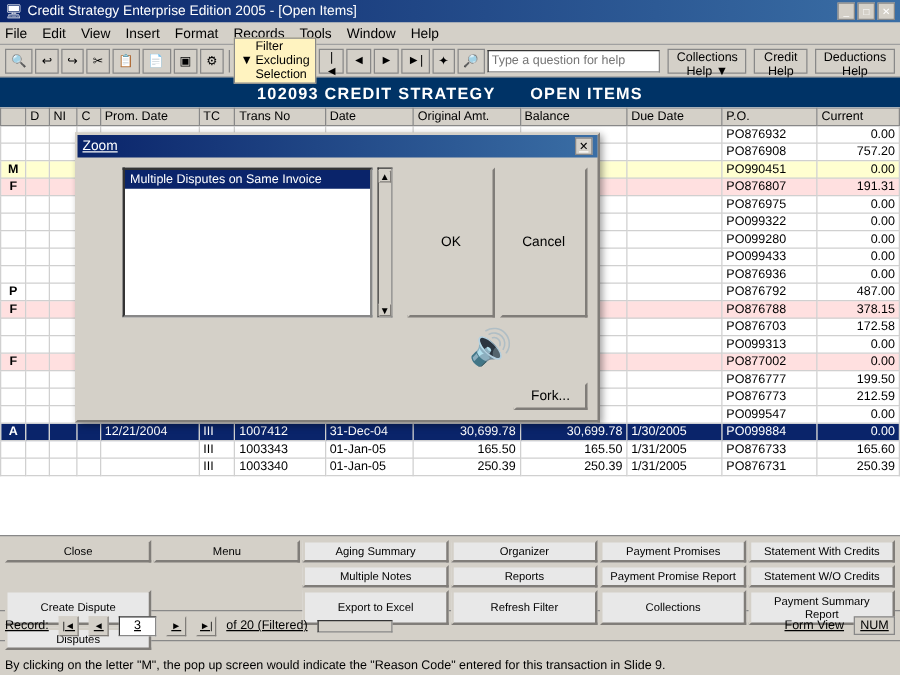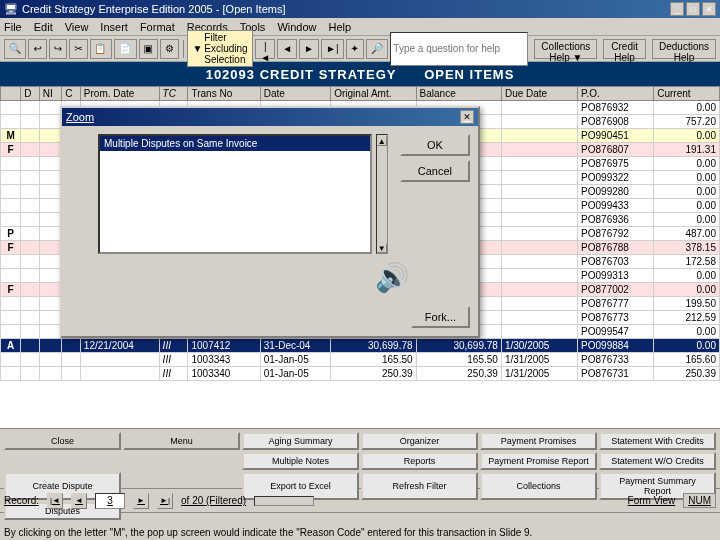--- a/index.html
+++ b/index.html
@@ -85,21 +85,21 @@
     .help-area {
       margin-left: auto;
       display: flex;
       align-items: center;
       gap: 4px;
     }
     .help-input {
       width: 140px;
       height: 18px;
       border: 1px inset #888;
-      padding: 16px 2px;
+      padding: 0 2px;
       font-size: 10px;
     }
 
     
     .header-band {
       background: #003366;
       color: white;
       text-align: center;
       padding: 4px;
       font-size: 13px;
@@ -279,21 +279,21 @@
     .modal-listbox-item {
       padding: 2px 4px;
     }
     .modal-listbox-item.selected {
       background: #0a246a;
       color: white;
     }
     .modal-buttons {
       float: right;
       display: flex;
-      flex-direction: column;
+      flex-direction: row;
       gap: 4px;
       padding-left: 8px;
     }
     .modal-btn {
       background: #d4d0c8;
       border: 2px outset #d4d0c8;
       padding: 3px 16px;
       cursor: pointer;
       font-size: 11px;
       min-width: 70px;
@@ -310,21 +310,21 @@
       padding: 3px 12px;
       cursor: pointer;
       font-size: 11px;
     }
 
     .col-indicator { width: 10px; }
     .col-d { width: 14px; }
     .col-ni { width: 14px; }
     .col-c { width: 14px; }
     .col-promdate { width: 60px; }
-    .col-tc { width: 22px; font-style: italic; }
+    .col-tc { width: 22px; }
     .col-transno { width: 55px; }
     .col-date { width: 52px; }
     .col-origamt { width: 65px; text-align: right; }
     .col-balance { width: 65px; text-align: right; }
     .col-duedate { width: 58px; }
     .col-po { width: 58px; }
     .col-current { width: 50px; text-align: right; }
 
     .yellow-row td { background: #ffffd0; }
     .pink-row td { background: #ffe0e0; }

